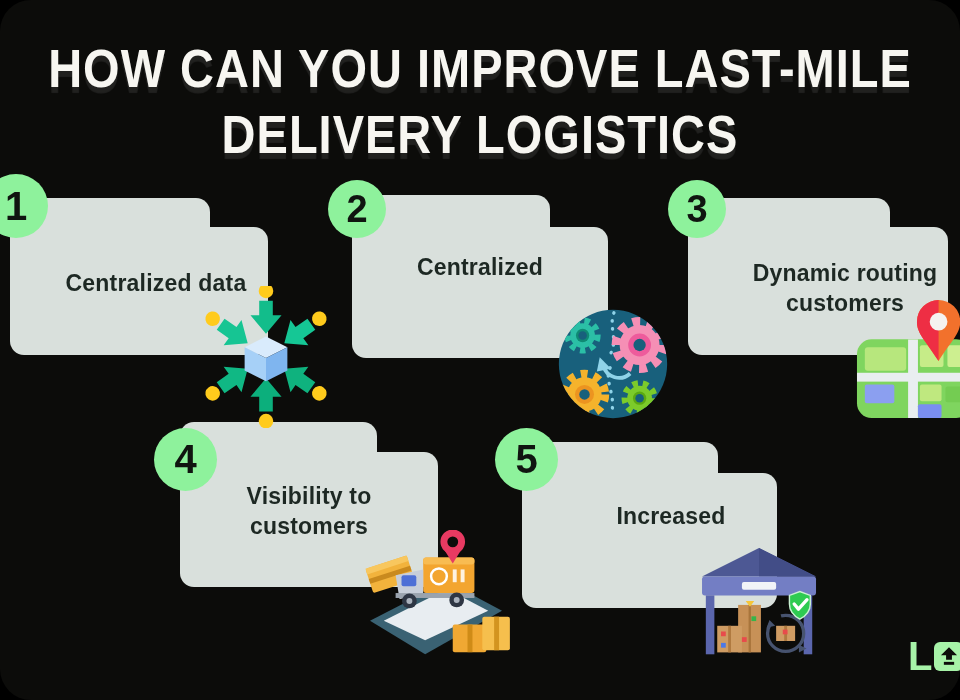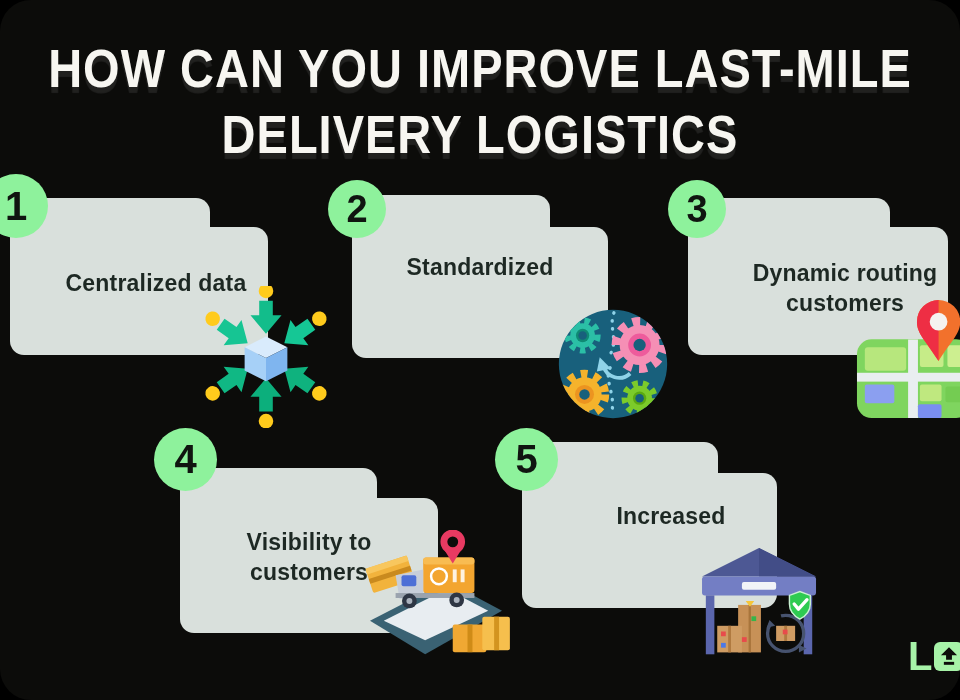--- a/index.html
+++ b/index.html
@@ -39,21 +39,21 @@
   #card1 .cbody{left:0;top:29px;width:258px;height:128px;}
   #card1 .label{top:70px;margin-left:17px;}
   #card2{left:352px;top:195px;width:256px;height:163px;}
   #card2 .tab{left:0;top:0;width:198px;height:64px;}
   #card2 .cbody{left:0;top:32px;width:256px;height:131px;}
   #card2 .label{top:57px;}
   #card3{left:688px;top:198px;width:260px;height:157px;}
   #card3 .tab{left:0;top:0;width:202px;height:60px;}
   #card3 .cbody{left:0;top:29px;width:260px;height:128px;}
   #card3 .label{top:60px;margin-left:27px;}
-  #card4{left:180px;top:468px;width:258px;height:165px;padding-left:35px;}
+  #card4{left:180px;top:422px;width:258px;height:165px;padding-left:35px;}
   #card4 .tab{left:0;top:0;width:197px;height:62px;}
   #card4 .cbody{left:0;top:30px;width:258px;height:135px;}
   #card4 .label{top:59px;}
   #card5{left:522px;top:442px;width:255px;height:166px;}
   #card5 .tab{left:0;top:0;width:196px;height:63px;}
   #card5 .cbody{left:0;top:31px;width:255px;height:135px;}
   #card5 .label{top:59px;padding-left:43px;}
   
   .badge{
     position:absolute;border-radius:50%;background:var(--green);
@@ -91,21 +91,21 @@
     <div class="cbody"></div>
     <div class="label">
       <span>Centralized data</span>
       <span></span>
     </div>
   </div>
   <div id="card2" class="card">
     <div class="tab"></div>
     <div class="cbody"></div>
     <div class="label">
-      <span>Standardized</span>
+      <span>Centralized</span>
     </div>
   </div>
   <div id="card3" class="card">
     <div class="tab"></div>
     <div class="cbody"></div>
     <div class="label">
       <span>Dynamic routing</span>
       <span>customers</span>
     </div>
   </div>

